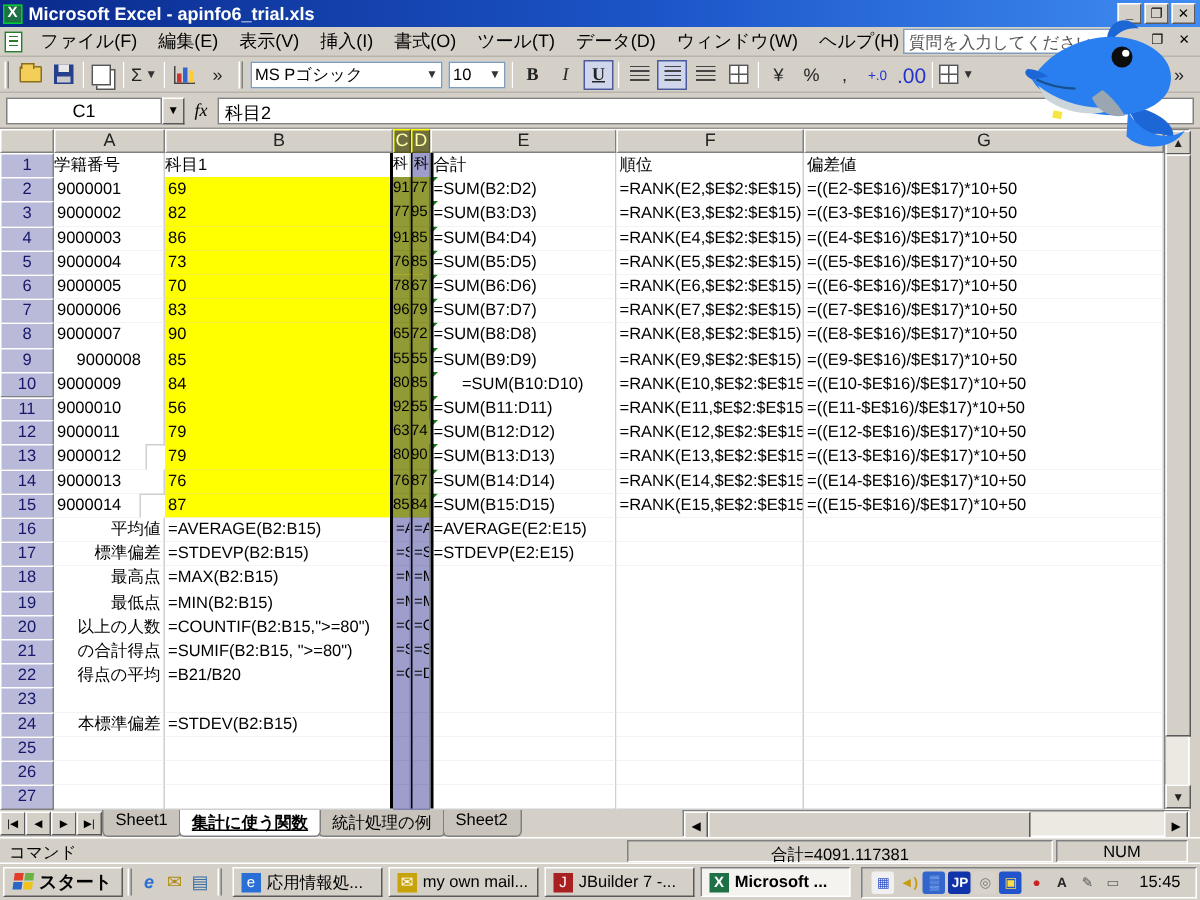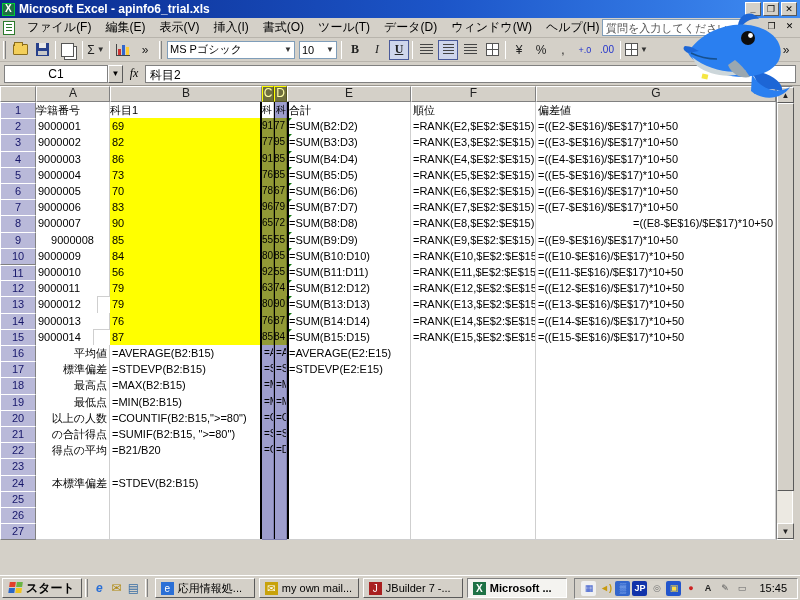--- a/index.html
+++ b/index.html
@@ -211,21 +211,21 @@
         <span class="alines"></span>
       </span>
     <span class="tb">
         <span class="ic-grid"></span>
       </span>
     <span class="sep"></span>
     <span class="tb">¥</span>
     <span class="tb">%</span>
     <span class="tb">,</span>
     <span class="tb" style="font-size:9px;color:#23c">+.0</span>
-    <span class="tb" style="font-size:10px;color:#23c">.00</span>
+    <span class="tb" style="font-size:14px;color:#23c">.00</span>
     <span class="sep"></span>
     <span class="tb">
         <span class="ic-grid"></span>
         <span class="dd">▼</span>
       </span>
     <span class="tb" style="margin-left:auto;margin-right:4px">»</span>
   </div>
 
   <div class="abs fbar">
     <span class="namebox">C1</span>
@@ -302,35 +302,35 @@
         <div class="cell" style="left: 287px; top: 113.2px; width: 124px; height: 17.2px;"><span>=SUM(B7:D7)</span><span class="tri"></span></div>
         <div class="cell" style="left: 411px; top: 113.2px; width: 125px; height: 17.2px;"><span>=RANK(E7,$E$2:$E$15)</span></div>
         <div class="cell" style="left: 536px; top: 113.2px; width: 240px; height: 17.2px;"><span>=((E7-$E$16)/$E$17)*10+50</span></div>
         <div class="rowh" style="left: 0px; top: 129.4px; width: 36px; height: 17.2px; line-height: 14px;">8</div>
         <div class="cell" style="left: 36px; top: 129.4px; width: 74px; height: 17.2px;"><span>9000007</span></div>
         <div class="cell yellow" style="left: 110px; top: 129.4px; width: 152px; height: 17.2px;"><span>90</span></div>
         <div class="cell selolive center" style="left: 262px; top: 129.4px; width: 12px; height: 17.2px;"><span>65</span></div>
         <div class="cell selolive center" style="left: 274px; top: 129.4px; width: 13px; height: 17.2px;"><span>72</span></div>
         <div class="cell" style="left: 287px; top: 129.4px; width: 124px; height: 17.2px;"><span>=SUM(B8:D8)</span><span class="tri"></span></div>
         <div class="cell" style="left: 411px; top: 129.4px; width: 125px; height: 17.2px;"><span>=RANK(E8,$E$2:$E$15)</span></div>
-        <div class="cell" style="left: 536px; top: 129.4px; width: 240px; height: 17.2px; text-align: right;"><span>=((E8-$E$16)/$E$17)*10+50</span></div>
+        <div class="cell" style="left: 536px; top: 129.4px; width: 240px; height: 17.2px;"><span>=((E8-$E$16)/$E$17)*10+50</span></div>
         <div class="rowh" style="left: 0px; top: 145.6px; width: 36px; height: 17.2px; line-height: 14px;">9</div>
         <div class="cell" style="left: 36px; top: 145.6px; width: 74px; height: 17.2px; text-align: center;"><span>9000008</span></div>
         <div class="cell yellow" style="left: 110px; top: 145.6px; width: 152px; height: 17.2px;"><span>85</span></div>
         <div class="cell selolive center" style="left: 262px; top: 145.6px; width: 12px; height: 17.2px;"><span>55</span></div>
         <div class="cell selolive center" style="left: 274px; top: 145.6px; width: 13px; height: 17.2px;"><span>55</span></div>
         <div class="cell" style="left: 287px; top: 145.6px; width: 124px; height: 17.2px;"><span>=SUM(B9:D9)</span><span class="tri"></span></div>
         <div class="cell" style="left: 411px; top: 145.6px; width: 125px; height: 17.2px;"><span>=RANK(E9,$E$2:$E$15)</span></div>
         <div class="cell" style="left: 536px; top: 145.6px; width: 240px; height: 17.2px;"><span>=((E9-$E$16)/$E$17)*10+50</span></div>
         <div class="rowh" style="left: 0px; top: 161.8px; width: 36px; height: 17.2px; line-height: 14px;">10</div>
         <div class="cell" style="left: 36px; top: 161.8px; width: 74px; height: 17.2px;"><span>9000009</span></div>
         <div class="cell yellow" style="left: 110px; top: 161.8px; width: 152px; height: 17.2px;"><span>84</span></div>
         <div class="cell selolive center" style="left: 262px; top: 161.8px; width: 12px; height: 17.2px;"><span>80</span></div>
         <div class="cell selolive center" style="left: 274px; top: 161.8px; width: 13px; height: 17.2px;"><span>85</span></div>
-        <div class="cell" style="left: 287px; top: 161.8px; width: 124px; height: 17.2px;"><span>=SUM(B10:D10)</span><span class="tri"></span></div>
+        <div class="cell" style="left: 287px; top: 161.8px; width: 124px; height: 17.2px; text-align: center;"><span>=SUM(B10:D10)</span><span class="tri"></span></div>
         <div class="cell" style="left: 411px; top: 161.8px; width: 125px; height: 17.2px;"><span>=RANK(E10,$E$2:$E$15)</span></div>
         <div class="cell" style="left: 536px; top: 161.8px; width: 240px; height: 17.2px;"><span>=((E10-$E$16)/$E$17)*10+50</span></div>
         <div class="rowh" style="left: 0px; top: 179px; width: 36px; height: 17.2px; line-height: 14px;">11</div>
         <div class="cell" style="left: 36px; top: 178px; width: 74px; height: 17.2px;"><span>9000010</span></div>
         <div class="cell yellow" style="left: 110px; top: 178px; width: 152px; height: 17.2px;"><span>56</span></div>
         <div class="cell selolive center" style="left: 262px; top: 178px; width: 12px; height: 17.2px;"><span>92</span></div>
         <div class="cell selolive center" style="left: 274px; top: 178px; width: 13px; height: 17.2px;"><span>55</span></div>
         <div class="cell" style="left: 287px; top: 178px; width: 124px; height: 17.2px;"><span>=SUM(B11:D11)</span><span class="tri"></span></div>
         <div class="cell" style="left: 411px; top: 178px; width: 125px; height: 17.2px;"><span>=RANK(E11,$E$2:$E$15)</span></div>
         <div class="cell" style="left: 536px; top: 178px; width: 240px; height: 17.2px;"><span>=((E11-$E$16)/$E$17)*10+50</span></div>
@@ -466,21 +466,43 @@
         <div class="selmid" style="left: 274px; top: 16px; height: 437.4px;"></div>
       </div>
   </div>
 
   <div class="abs vscroll sunken">
     <div class="sbtn raised" style="top:0">▲</div>
     <div class="vthumb raised"></div>
     <div class="sbtn raised" style="bottom:0">▼</div>
   </div>
 
-
+  <div class="abs tabbar">
+    <span class="tnav raised">|◀</span>
+    <span class="tnav raised">◀</span>
+    <span class="tnav raised">▶</span>
+    <span class="tnav raised">▶|</span>
+    <span id="tabs" style="display:flex">
+        <span class="tab">Sheet1</span>
+        <span class="tab active">集計に使う関数</span>
+        <span class="tab">統計処理の例</span>
+        <span class="tab">Sheet2</span>
+      </span>
+    <span class="hscroll-track sunken">
+      <span class="hbtn raised" style="left:0">◀</span>
+      <span class="hthumb raised"></span>
+      <span class="hbtn raised" style="right:0">▶</span>
+    </span>
+  </div>
+
+  <div class="abs statusbar">
+    <span class="spanel" style="left:0">コマンド</span>
+    <span class="spanel sunken" style="left:418px;width:284px">合計=4091.117381</span>
+    <span class="spanel sunken" style="left:704px;width:88px">NUM</span>
+  </div>
 
   <div class="abs taskbar">
     <span class="startbtn raised">
       <span class="winlogo">
           <i></i>
           <i></i>
           <i></i>
           <i style="background:#efc31e"></i>
         </span>
       <span>スタート</span>

